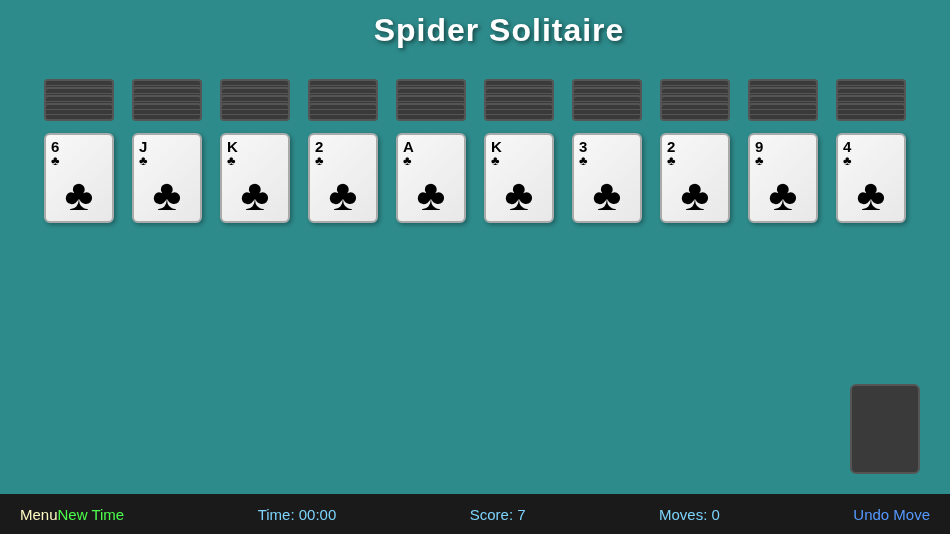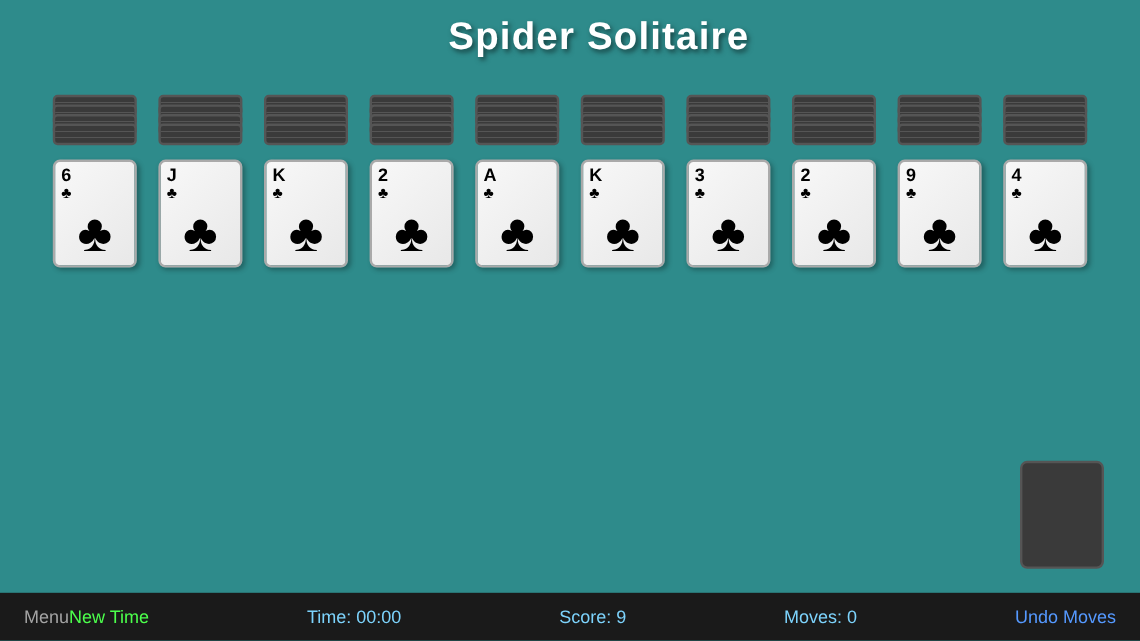--- a/index.html
+++ b/index.html
@@ -127,21 +127,21 @@
       justify-content: space-between;
       padding: 0 20px;
     }
 
     .bar-item {
       color: #7dd3fc;
       font-size: 15px;
     }
 
     .bar-item.menu {
-      color: #a3a3a3;
+      color: #fef9c3;
       cursor: pointer;
     }
 
     .bar-item.new-game {
       color: #4cff4c;
       cursor: pointer;
     }
 
     .bar-item.undo-move {
       color: #5599ff;
@@ -291,18 +291,18 @@
   </div>
 
 <div id="stock-pile"></div>
 
 <div id="bottom-bar">
   <span class="bar-item menu">Menu</span>
   <span class="bar-item new-game">New Time</span>
   <div class="bar-spacer"></div>
   <span class="bar-item">Time: 00:00</span>
   <div class="bar-spacer"></div>
-  <span class="bar-item">Score: 9</span>
+  <span class="bar-item">Score: 7</span>
   <div class="bar-spacer"></div>
   <span class="bar-item">Moves: 0</span>
   <div class="bar-spacer"></div>
-  <span class="bar-item undo-move">Undo Moves</span>
+  <span class="bar-item undo-move">Undo Move</span>
 </div>
 
 </body></html>

